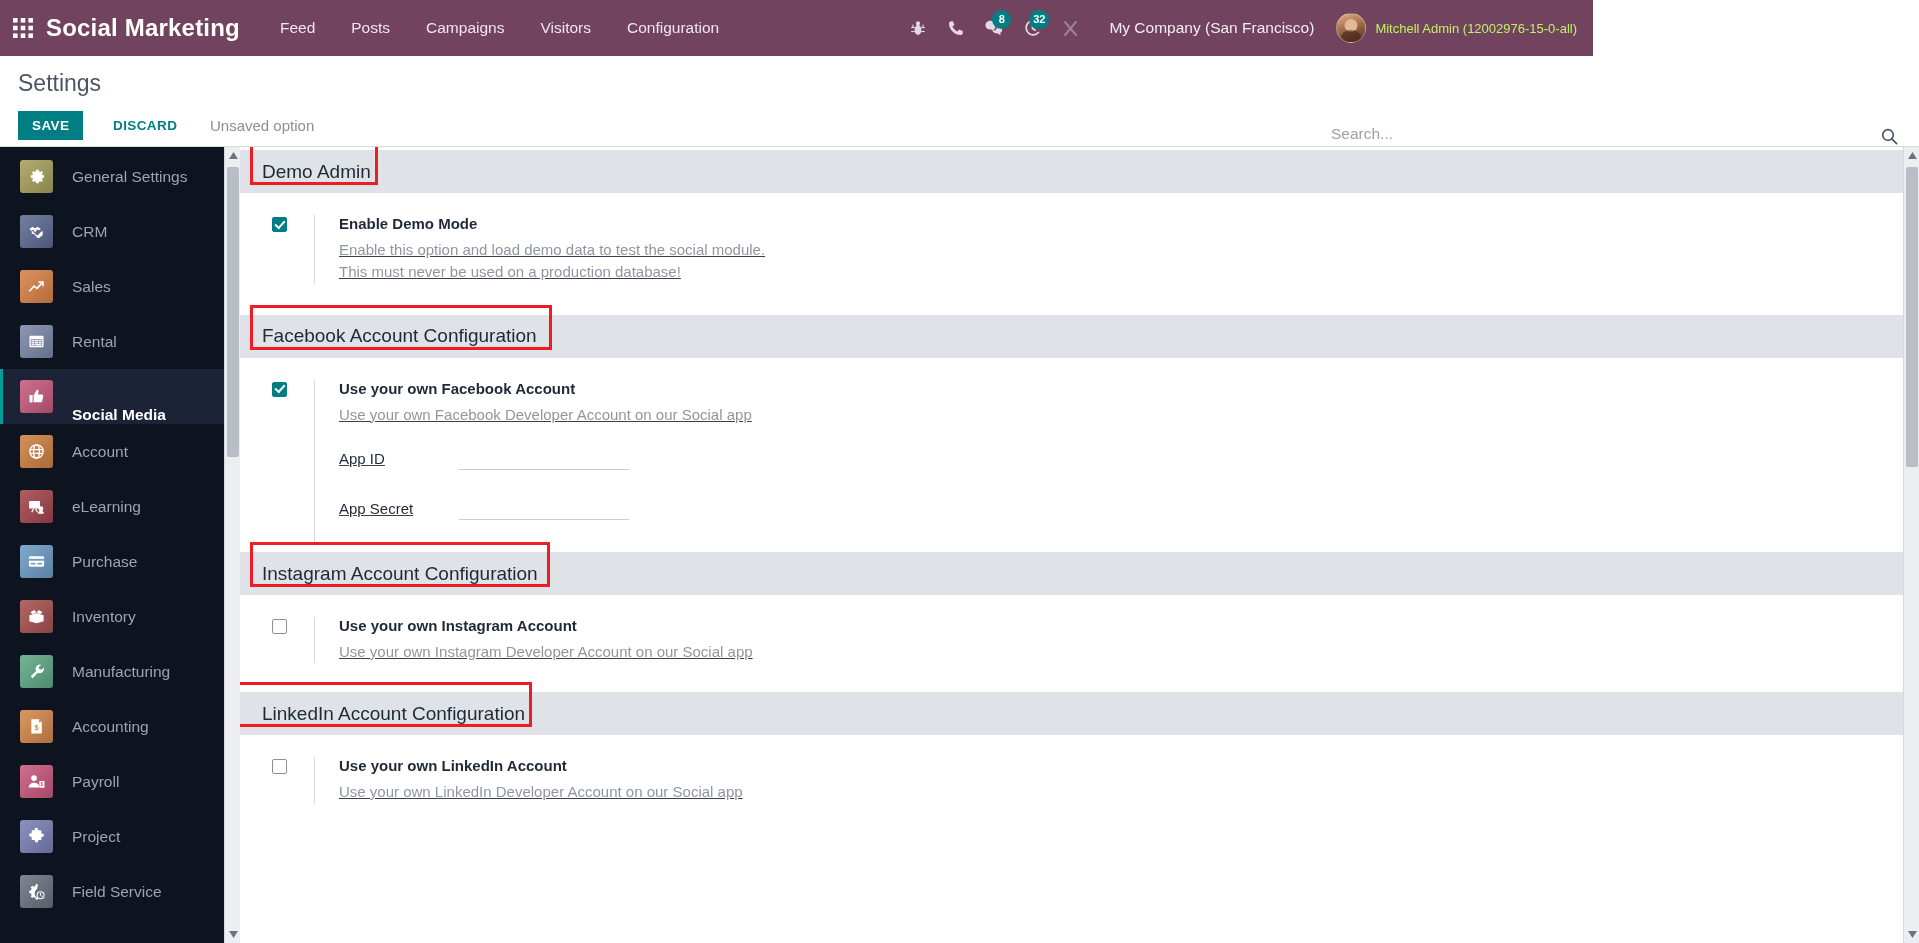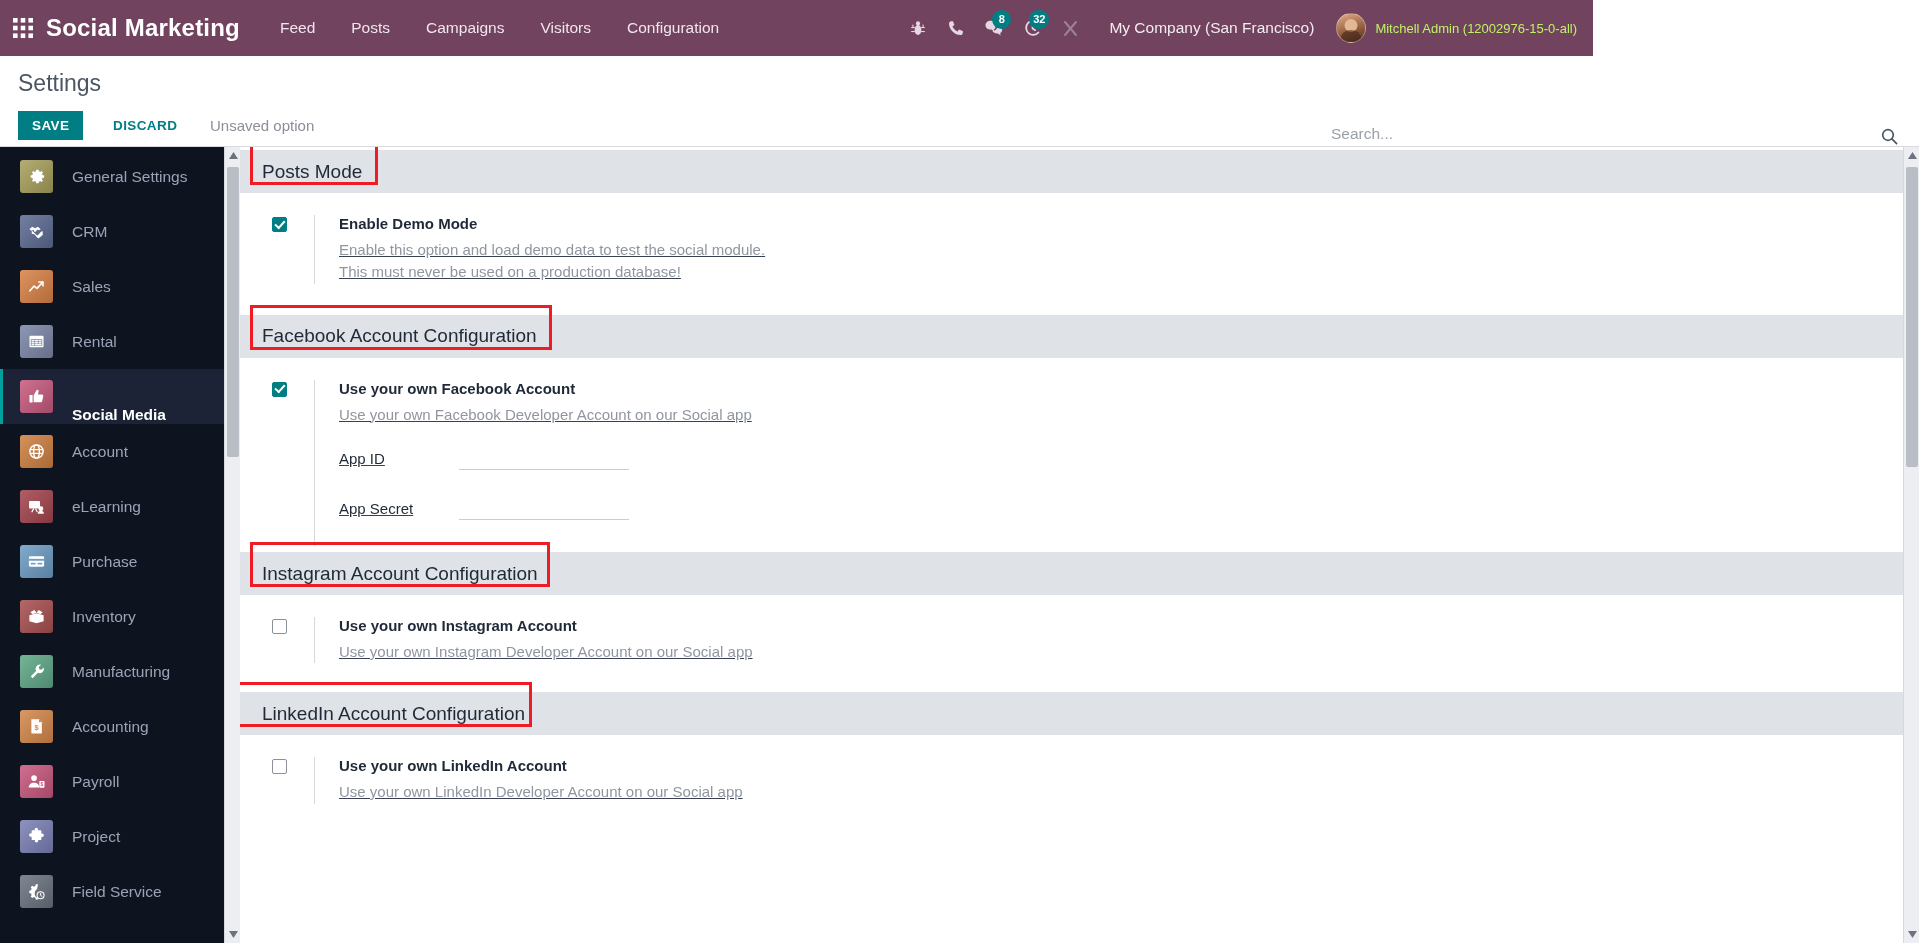--- a/index.html
+++ b/index.html
@@ -542,21 +542,21 @@
             <path d="M4.5 7 L0 0 L9 0 Z"></path>
           </svg>
       </div>
     </div>
   </div>
 
   <div class="content">
     <div class="content-scroll">
 
       <div class="section-header">
-        <span class="sh-text">Posts Mode</span>
+        <span class="sh-text">Demo Admin</span>
         <div class="annot-box" style="left:10px; top:-10px; width:128px; height:45px;"></div>
       </div>
       <div class="setting-row">
         <div class="checkbox-cell">
           <span class="cbx checked"></span>
         </div>
         <div class="setting-body">
           <span class="setting-label">Enable Demo Mode</span>
           <div class="setting-help">Enable this option and load demo data to test the social module.</div>
           <div class="setting-help" style="margin-top:0">This must never be used on a production database!</div>

